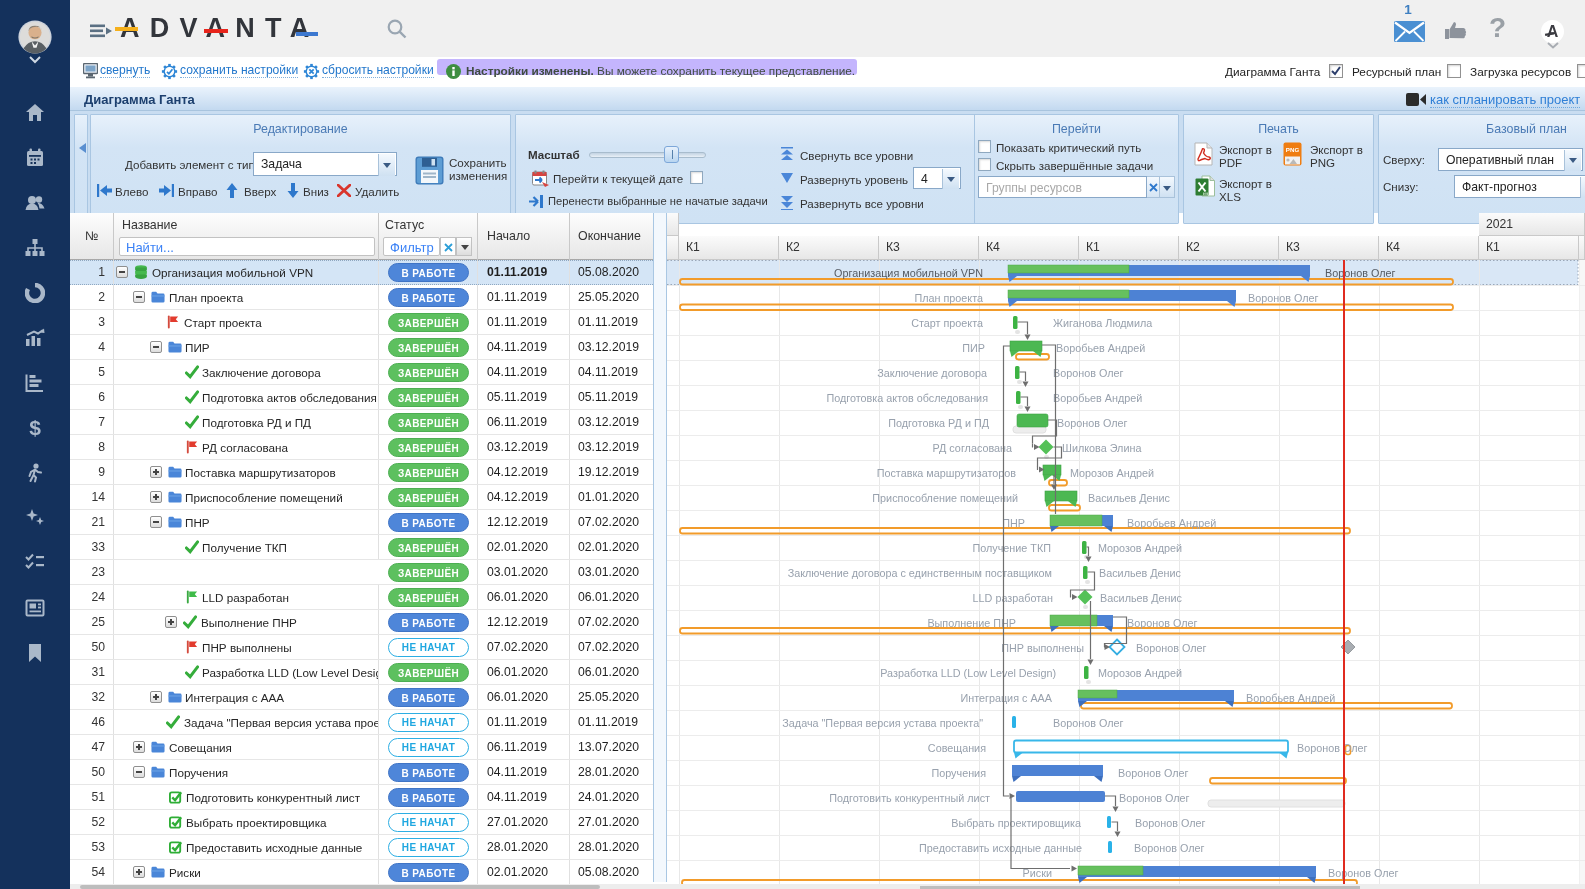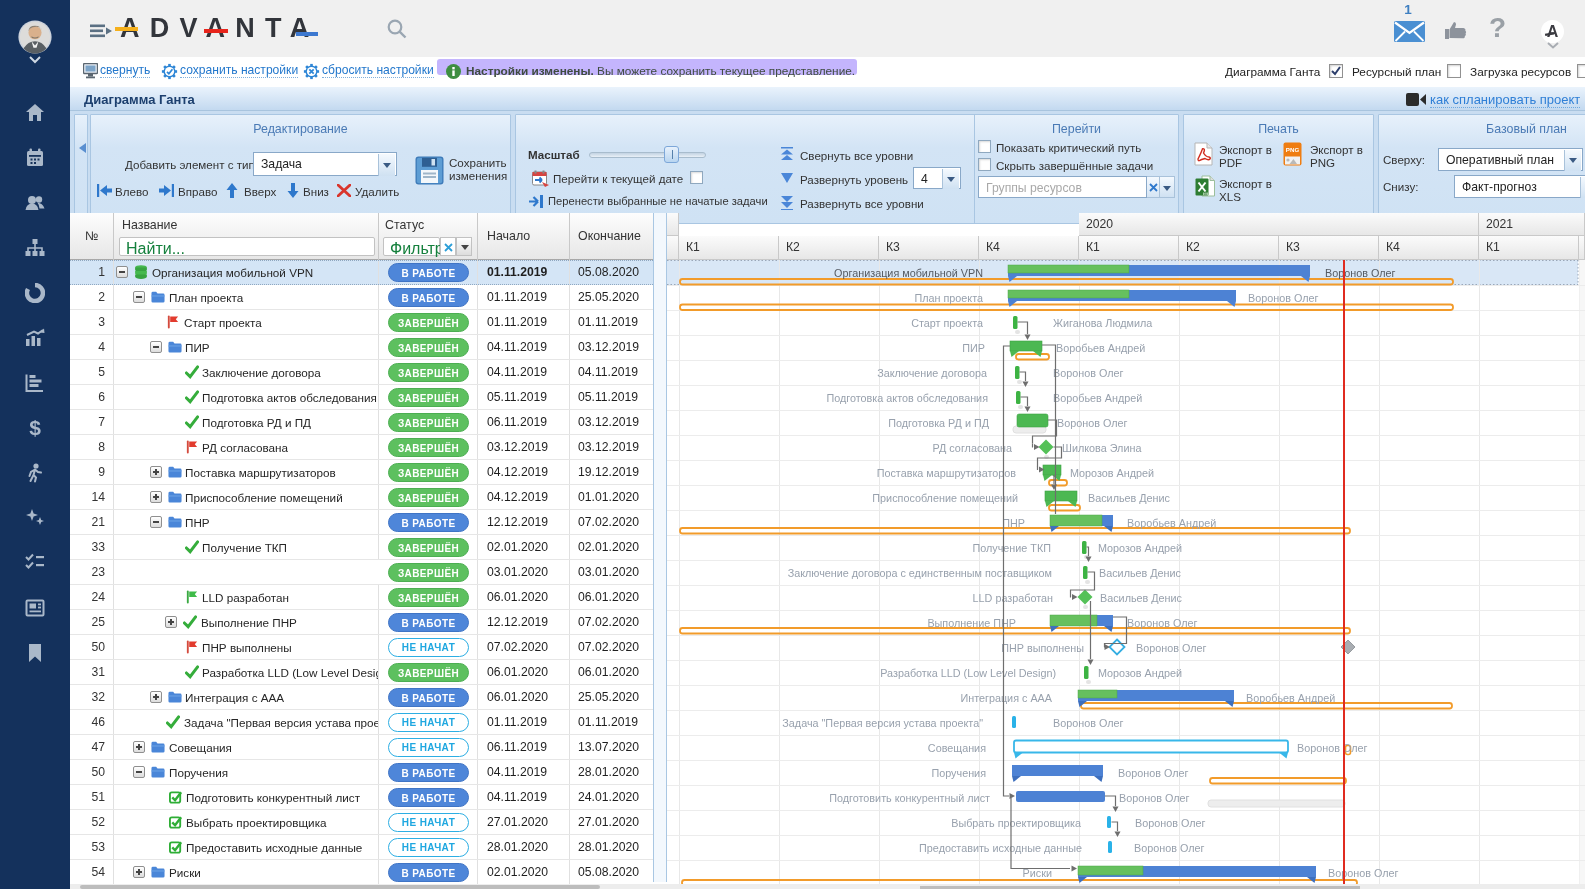--- a/index.html
+++ b/index.html
@@ -28,21 +28,21 @@
 .selbox{position:absolute;background:#fff;border:1px solid #89a8c8;}
 .selbox .tx{position:absolute;left:7px;top:4px;font-size:12.2px;color:#222;white-space:nowrap;}
 .selbtn{position:absolute;right:1px;top:1px;width:17px;background:linear-gradient(#f4f9fe,#cfe1f2);border-left:1px solid #a9c2da;}
 .chevd{position:absolute;width:0;height:0;border-left:4px solid transparent;border-right:4px solid transparent;border-top:5px solid #3a5a83;}
 .cbx{position:absolute;width:13px;height:13px;background:#fff;border:1px solid #8fa8bf;box-shadow:inset 1px 1px 2px rgba(0,0,0,.15);}
 
 #grid{left:70px;top:213px;width:589px;height:672px;background:#fff;}
 #ghead{position:absolute;left:0;top:0;width:589px;height:47px;background:linear-gradient(#fdfdfd,#e7e7e7);border-bottom:1px solid #a8a8a8;}
 .hcol{position:absolute;top:0;height:47px;border-right:1px solid #c9c9c9;}
 .hlbl{position:absolute;font-size:12.4px;color:#333;}
-.finput{position:absolute;background:#fff;border:1px solid #c2c2c2;border-radius:2px;font-size:16px;color:#15803d;}
+.finput{position:absolute;background:#fff;border:1px solid #c2c2c2;border-radius:2px;font-size:13px;color:#3b82f6;}
 .finput span{position:absolute;left:6px;top:2px;}
 .grow{position:absolute;left:0;width:589px;height:25px;border-bottom:1px solid #e6e6e6;background:#fff;}
 .grow.sel{background:#d4e5f6;border-bottom:1px dotted #8fa7c0;}
 .gc{position:absolute;top:0;height:24px;}
 .cnum{left:0;width:44px;text-align:right;font-size:12.2px;color:#333;padding:5px 8px 0 0;border-right:1px solid #e0e0e0;}
 .cname{left:44px;width:265px;border-right:1px solid #e0e0e0;overflow:hidden;}
 .cname .nm{position:absolute;top:5.5px;font-size:11.7px;color:#262626;white-space:nowrap;}
 .cstat{left:309px;width:99px;border-right:1px solid #e0e0e0;}
 .cdate1{left:408px;width:92px;border-right:1px solid #e0e0e0;font-size:12.2px;color:#1f1f1f;padding:5px 0 0 9px;}
 .cdate2{left:500px;width:89px;font-size:12.2px;color:#1f1f1f;padding:5px 0 0 8px;}
@@ -795,23 +795,20 @@
           <div class="pill pw">В РАБОТЕ</div>
         </div>
 <div class="gc cdate1" style="">02.01.2020</div>
 <div class="gc cdate2">05.08.2020</div>
 </div>
 <div style="position:absolute;left:0;top:47px;width:589px;height:0;border-top:1px dotted #8fa7c0;"></div>
 </div>
 <div id="vstrip" class="abs"></div>
 <div id="gh" class="abs">
 <div class="ghc" style="left:0;top:0;width:12px;height:23px;"></div>
-<div class="ghc" style="left:412px;top:0;width:400px;height:23px;">
-        <span>2020</span>
-      </div>
 <div class="ghc" style="left:812px;top:0;width:106px;height:23px;">
         <span>2021</span>
       </div>
 <div class="ghc" style="left:0;top:23px;width:12px;height:24px;"></div>
 <div class="ghc" style="left:12px;top:23px;width:100px;height:24px;">
         <span>К1</span>
       </div>
 <div class="ghc" style="left:112px;top:23px;width:100px;height:24px;">
         <span>К2</span>
       </div>

